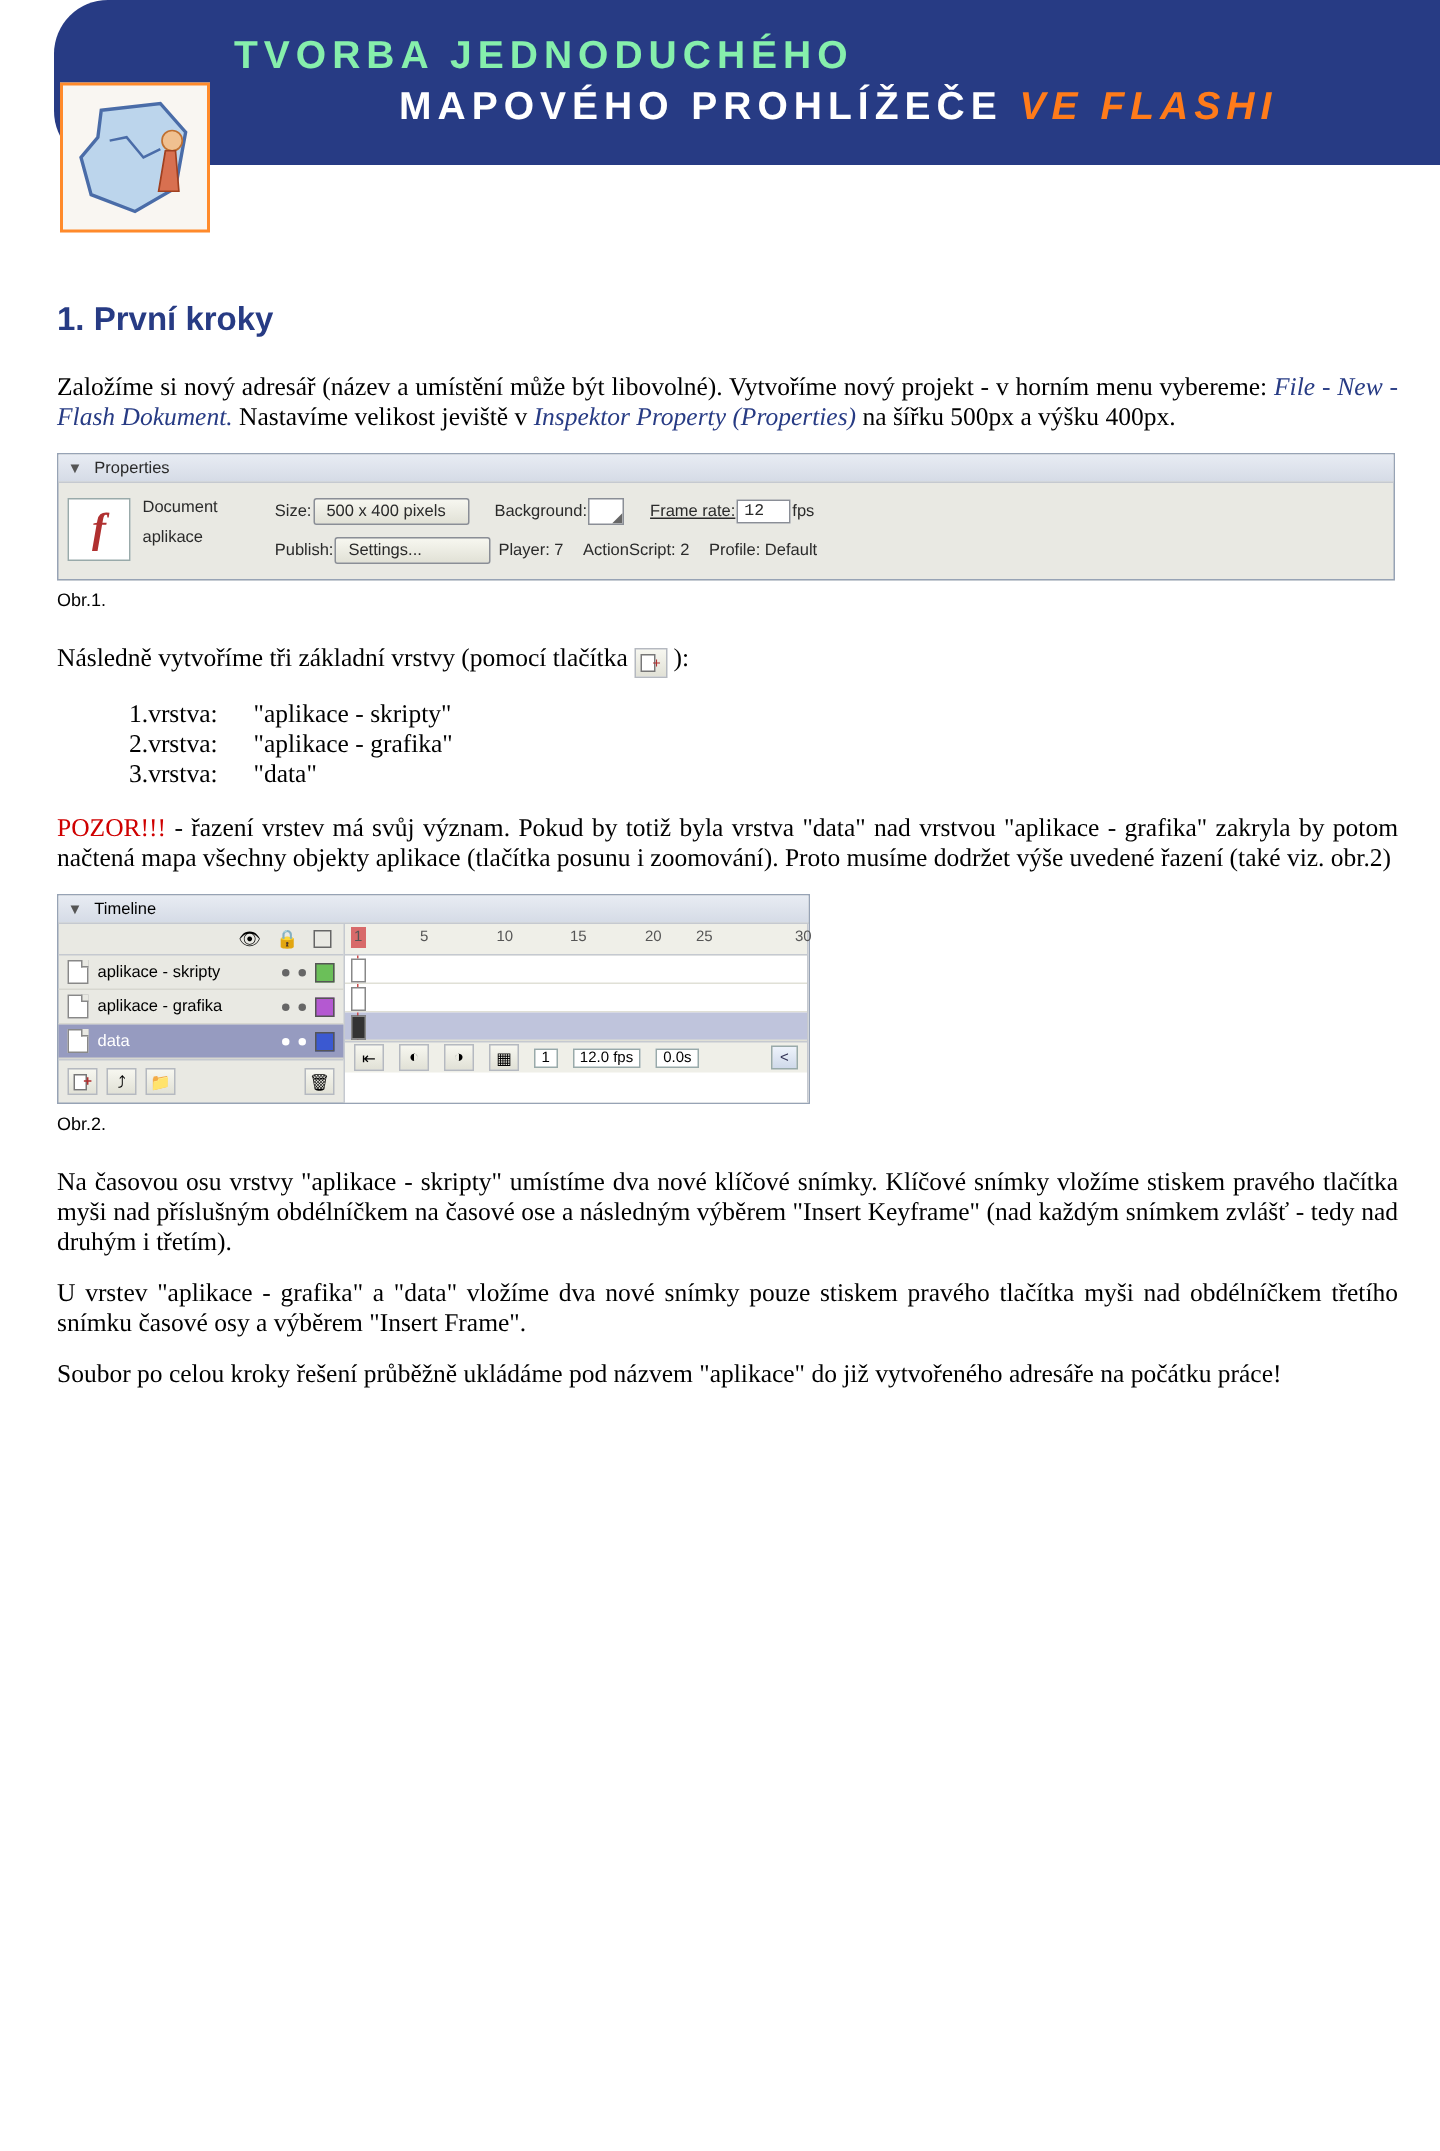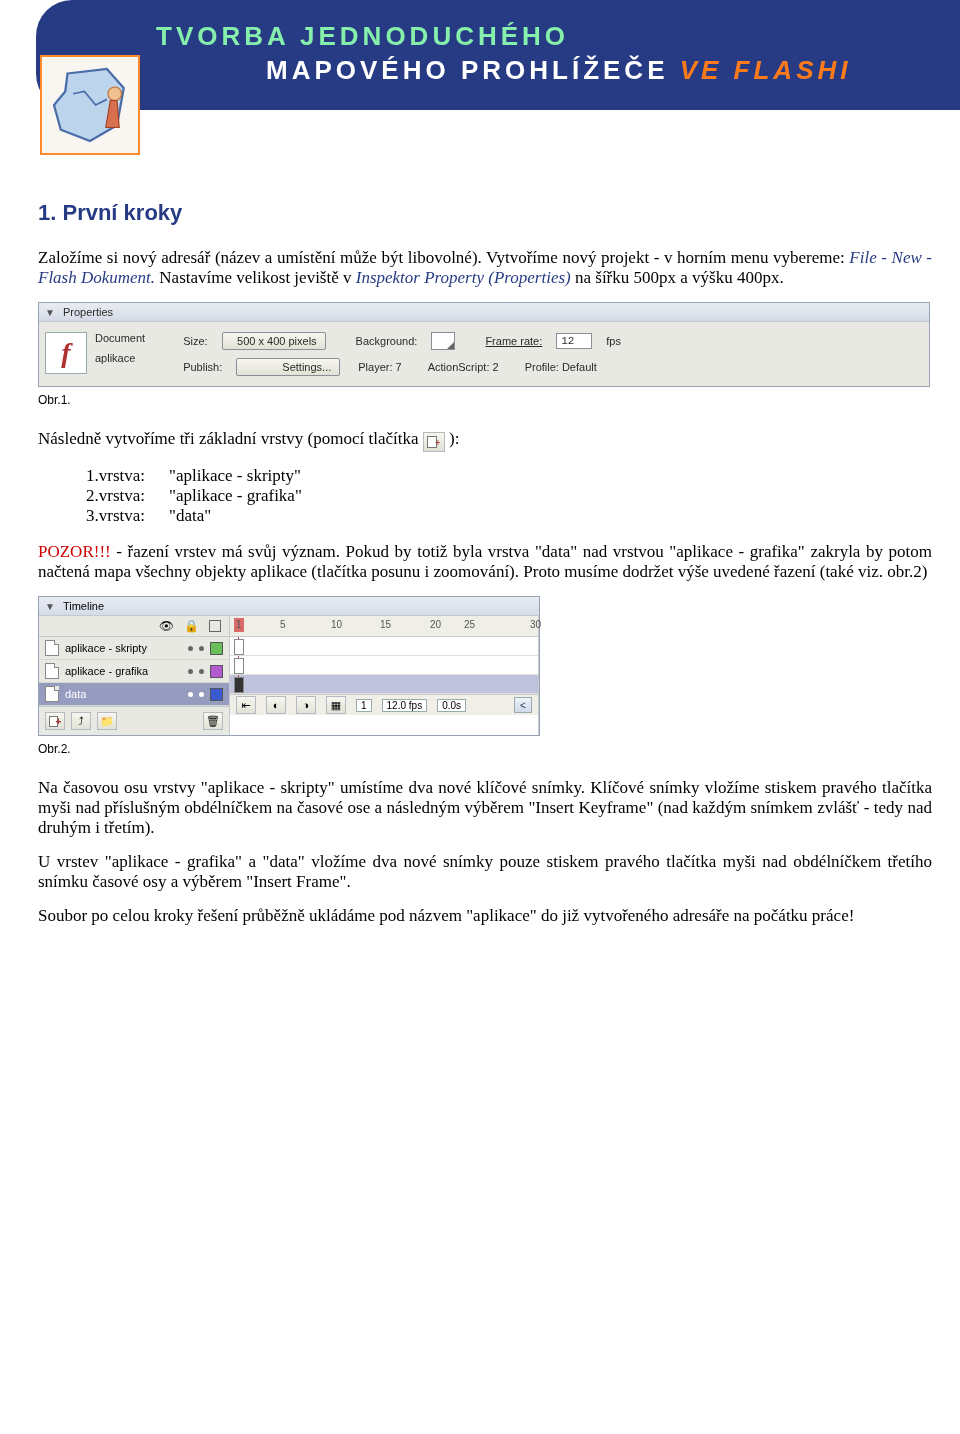--- a/index.html
+++ b/index.html
@@ -120,31 +120,31 @@
     display: flex;
     align-items: center;
     justify-content: center;
     font-family: serif;
     font-style: italic;
     font-size: 28px;
     color: #b03030;
     font-weight: bold;
   }
   .doc-col { display: flex; flex-direction: column; gap: 8px; padding-top: 4px; }
-  .row1 { display: flex; align-items: center; gap: 14px; }
+  .row1 { display: flex; align-items: center; gap: 1px; }
   .btn {
     border: 1px solid #8a8e96;
     background: linear-gradient(#f7f7f0, #e1e1d6);
     padding: 2px 8px;
     font-family: Verdana, sans-serif;
     font-size: 11px;
     border-radius: 2px;
     display: inline-block;
     min-width: 86px;
-    text-align: right;
+    text-align: left;
   }
   .sq-input {
     border: 1px solid #8a8e96;
     background: #fff;
     padding: 1px 4px;
     font-size: 11px;
     width: 26px;
     display: inline-block;
     font-family: Liberation Mono, monospace;
   }

